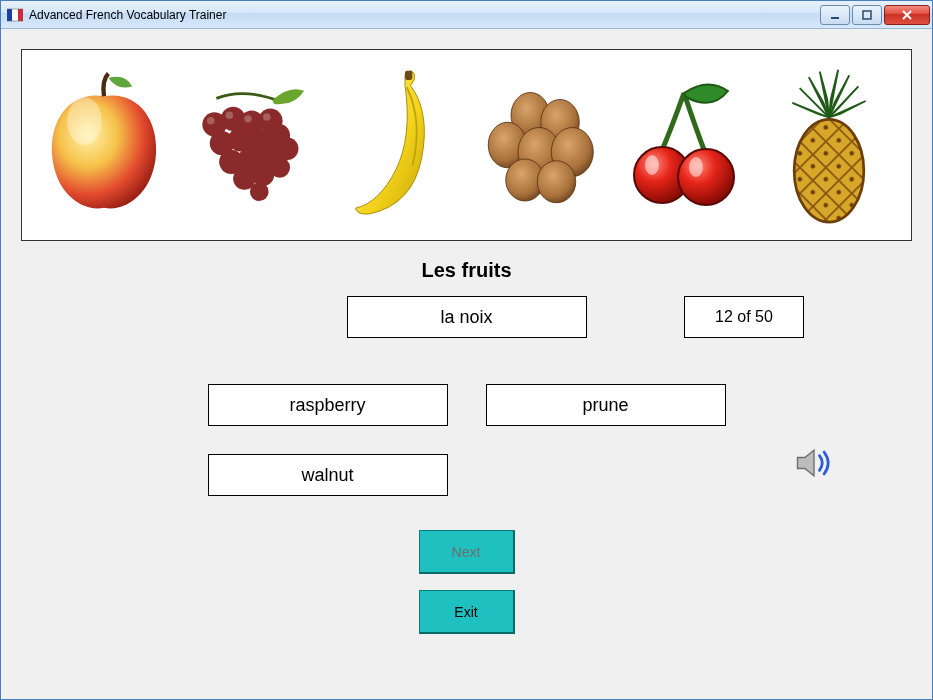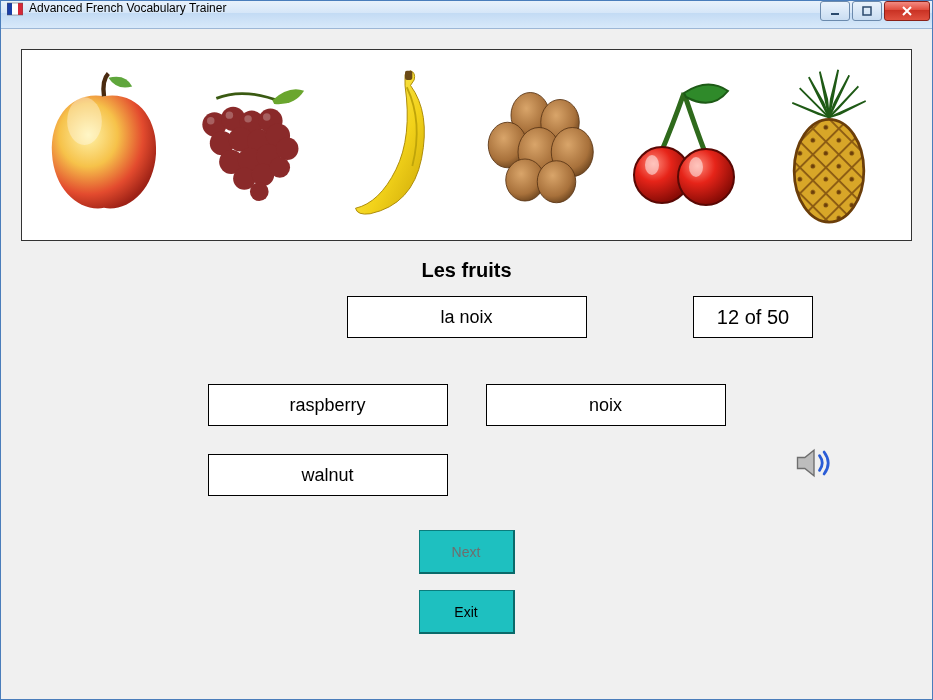--- a/index.html
+++ b/index.html
@@ -17,20 +17,21 @@
     height: 700px;
     border: 1px solid #4a7dbb;
     background: #f0f0f0;
     display: flex;
     flex-direction: column;
   }
   .titlebar {
     height: 28px;
     background: linear-gradient(to bottom, #e8f1fb 0%, #d5e6f8 45%, #c3dbf4 46%, #d8e9fa 100%);
     display: flex;
+    align-items: center;
     padding: 0 2px 0 6px;
     border-bottom: 1px solid #9db7d6;
     position: relative;
   }
   .app-icon {
     width: 16px; height: 16px;
     margin-right: 6px;
     display: inline-flex;
   }
   .titlebar-text {
@@ -93,26 +94,26 @@
   }
   .prompt-box {
     width: 240px; height: 42px;
     border: 1px solid #000;
     background: #fff;
     display:flex; align-items:center; justify-content:center;
     font-size: 18px;
   }
   .counter-box {
     position: absolute;
-    right: 99px;
+    right: 108px;
     width: 120px; height: 42px;
     border: 1px solid #000;
     background: #fff;
     display:flex; align-items:center; justify-content:center;
-    font-size: 20px;
+    font-size: 16px;
   }
   .answers {
     margin-top: 44px;
     display: grid;
     grid-template-columns: 240px 240px;
     grid-template-rows: 42px 42px;
     gap: 28px 38px;
     justify-content: center;
   }
   .answer-btn {
@@ -317,21 +318,21 @@
 
     <div class="category-title">Les fruits</div>
 
     <div class="prompt-row">
       <div class="prompt-box">la noix</div>
       <div class="counter-box">12 of 50</div>
     </div>
 
     <div class="answers">
       <div class="answer-btn">raspberry</div>
-      <div class="answer-btn">noix</div>
+      <div class="answer-btn">prune</div>
       <div class="answer-btn">walnut</div>
     </div>
 
     <div class="speaker">
       <svg viewBox="0 0 48 48" width="44" height="44">
         <path d="M6 18 L14 18 L24 10 L24 38 L14 30 L6 30 Z" fill="#bdbdbd" stroke="#6e6e6e" stroke-width="1.5"></path>
         <path d="M30 16 Q36 24 30 32" stroke="#2a5cd6" stroke-width="3" fill="none" stroke-linecap="round"></path>
         <path d="M35 12 Q44 24 35 36" stroke="#2a5cd6" stroke-width="3" fill="none" stroke-linecap="round"></path>
       </svg>
     </div>

